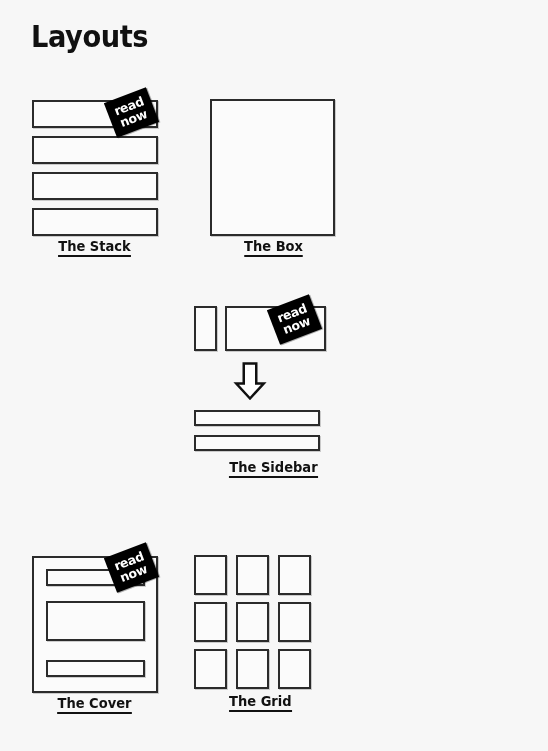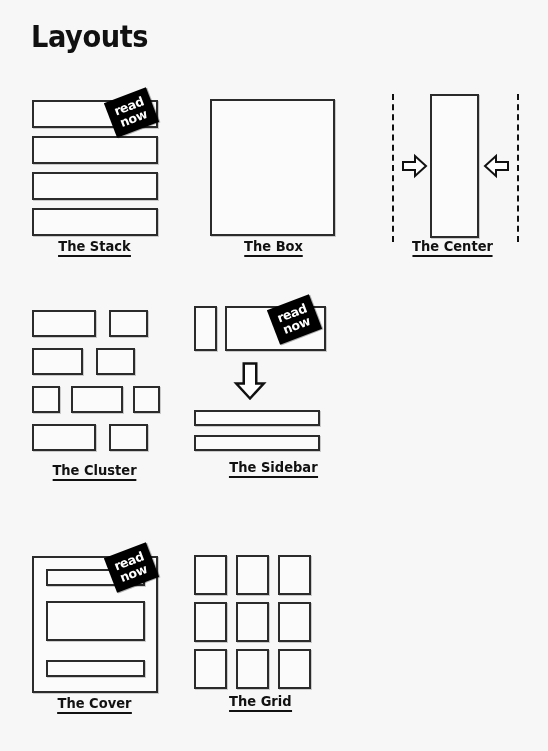--- a/index.html
+++ b/index.html
@@ -134,55 +134,24 @@
       <div class="caption"><span>The Stack</span></div>
     </div>
 
     <div class="cell c1">
       <div class="figure">
         <div class="bx" style="left:26px; top:21px; width:125px; height:137px;"></div>
       </div>
       <div class="caption"><span>The Box</span></div>
     </div>
 
-    <div class="cell c2">
-      <div class="figure">
-        <div class="dashline" style="left:29px; top:16px;"></div>
-        <div class="dashline" style="left:154px; top:16px;"></div>
-        <div class="bx" style="left:67px; top:16px; width:49px; height:144px;"></div>
-        <svg class="arrow-svg" style="left:38px; top:74px;" width="28" height="28" viewBox="0 0 28 28">
-          <polygon points="2,10 14,10 14,4 25,14 14,24 14,18 2,18" fill="#ffffff" stroke="#111111" stroke-width="2" stroke-linejoin="miter"></polygon>
-        </svg>
-        <svg class="arrow-svg" style="left:119px; top:74px;" width="28" height="28" viewBox="0 0 28 28">
-          <polygon points="26,10 14,10 14,4 3,14 14,24 14,18 26,18" fill="#ffffff" stroke="#111111" stroke-width="2" stroke-linejoin="miter"></polygon>
-        </svg>
-      </div>
-      <div class="caption"><span>The Center</span></div>
-    </div>
   </div>
 
   <div class="row">
 
-    <div class="cell c0">
-      <div class="figure">
-        <div class="bx" style="left:27px; top:5px; width:64px; height:27px;"></div>
-        <div class="bx" style="left:104px; top:5px; width:39px; height:27px;"></div>
-
-        <div class="bx" style="left:27px; top:43px; width:51px; height:27px;"></div>
-        <div class="bx" style="left:91px; top:43px; width:39px; height:27px;"></div>
-
-        <div class="bx" style="left:27px; top:81px; width:28px; height:27px;"></div>
-        <div class="bx" style="left:66px; top:81px; width:52px; height:27px;"></div>
-        <div class="bx" style="left:128px; top:81px; width:27px; height:27px;"></div>
-
-        <div class="bx" style="left:27px; top:119px; width:64px; height:27px;"></div>
-        <div class="bx" style="left:104px; top:119px; width:39px; height:27px;"></div>
-      </div>
-      <div class="caption" style="top:157px;"><span>The Cluster</span></div>
-    </div>
 
     <div class="cell c1">
       <div class="figure">
         <div class="bx" style="left:10px; top:1px; width:23px; height:45px;"></div>
         <div class="bx" style="left:41px; top:1px; width:101px; height:45px;"></div>
         <div class="badge" style="left:88px; top:-4px;">
           <i>read</i>
           <i>now</i>
         </div>
         <svg class="arrow-svg" style="left:48px; top:56px;" width="36" height="40" viewBox="0 0 28 32">

